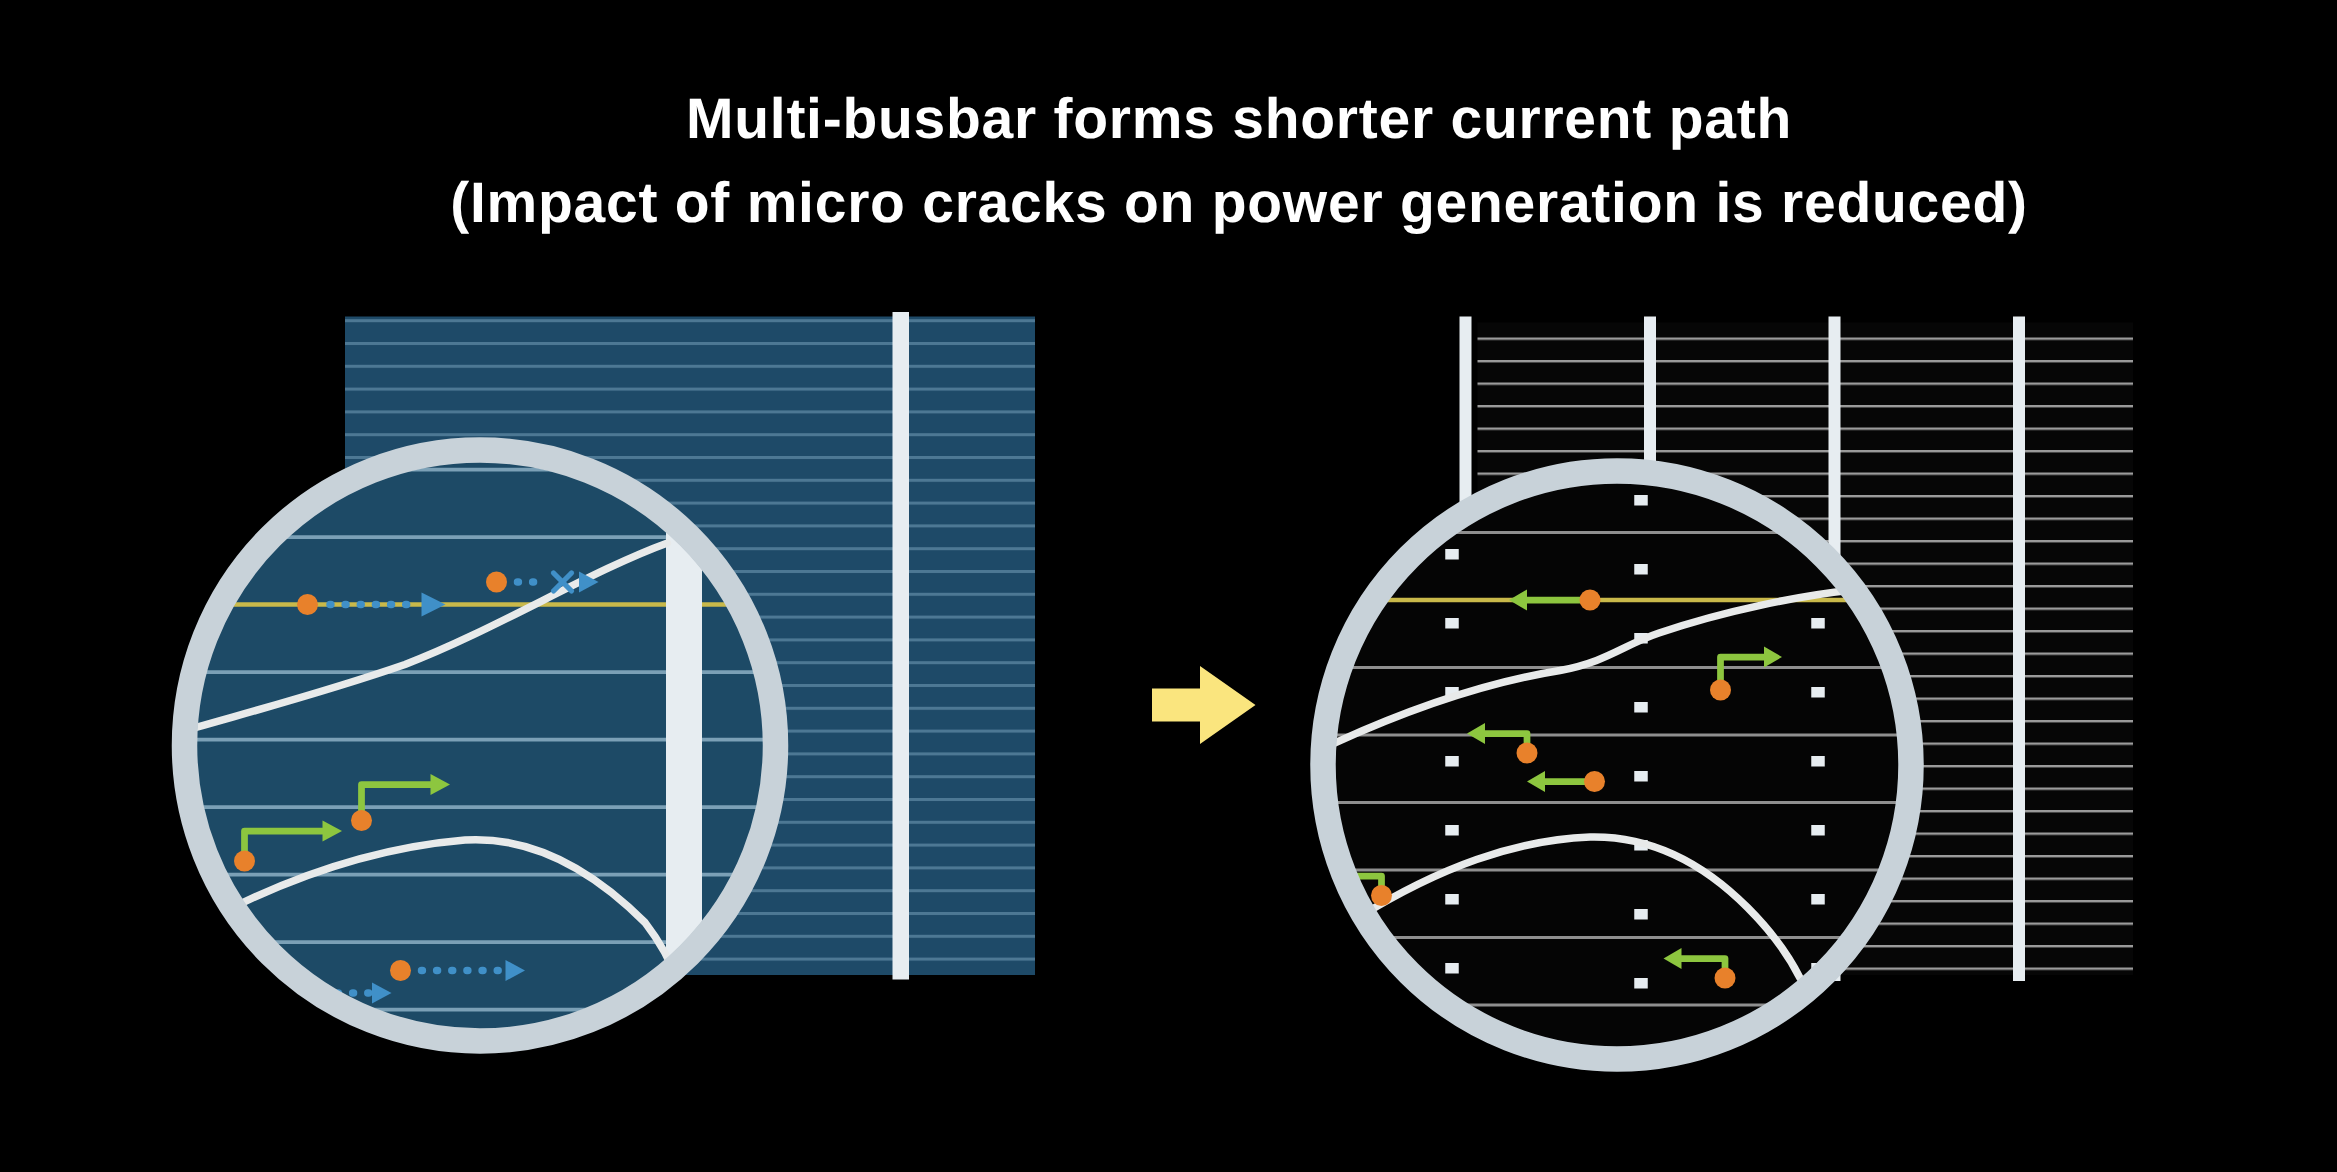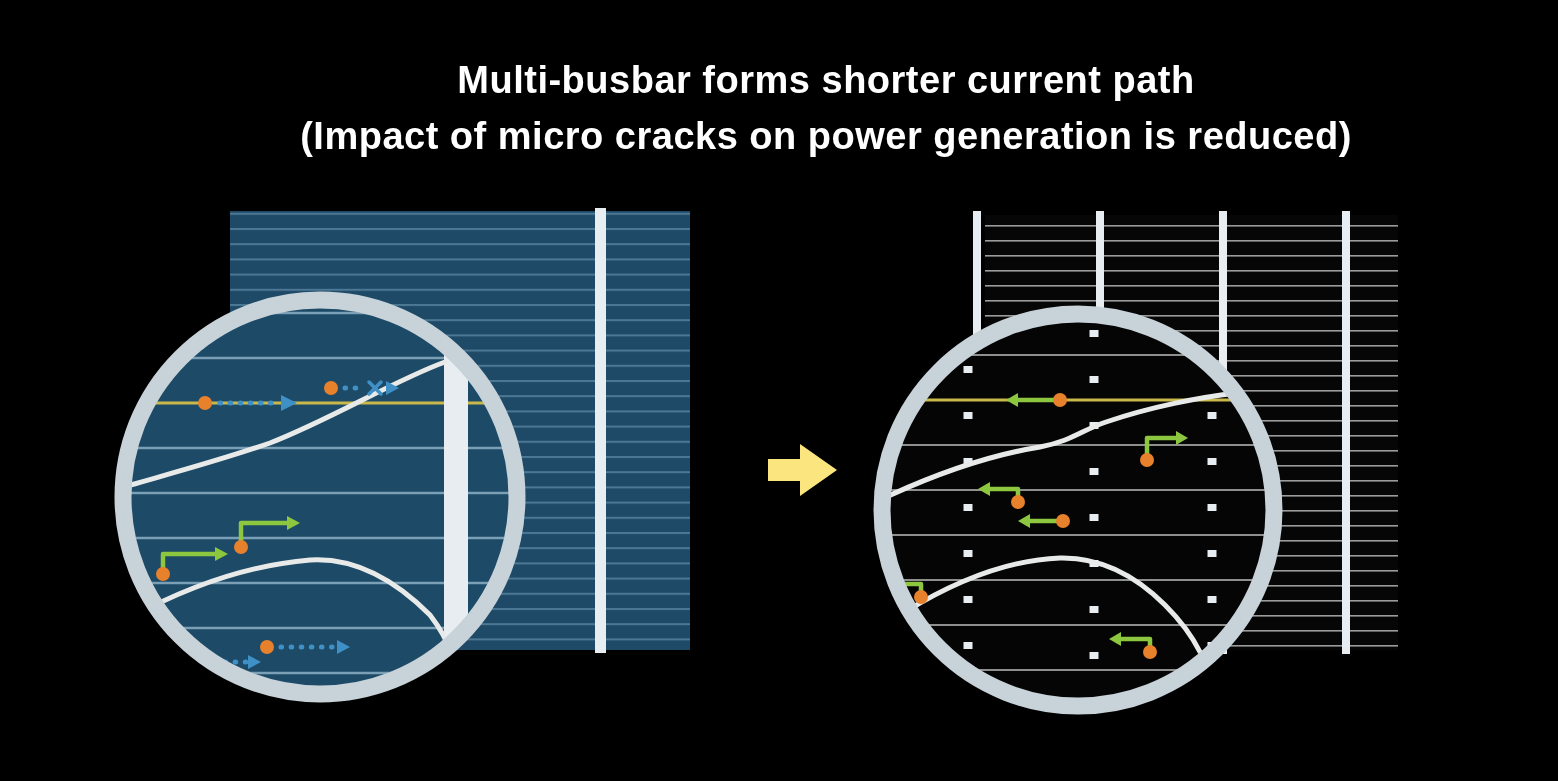--- a/index.html
+++ b/index.html
@@ -1,20 +1,21 @@
 <!DOCTYPE html>
 <html style="--background: #000000; --title-text: #ffffff; --cell-blue: #1e4a68; --finger-blue: #4d7894; --cell-black: #060606; --finger-gray: #9b9b9b; --zoom-blue-bg: #1d4a66; --zoom-finger-blue: #7ba0b6; --zoom-black-bg: #050505; --zoom-finger-gray: #8f8f8f; --busbar-white: #e7edf1; --ring-gray: #c8d2d9; --crack-white: #e8eaea; --yellow-line: #c9b94a; --path-blue: #4090c8; --path-green: #8dc63f; --dot-orange: #e8812b; --arrow-yellow: #fae57e;"><head>
 <meta charset="utf-8">
 <style>
   html,body{margin:0;padding:0;}
   body{background:var(--background,#000);}
   .stage{
     position:relative;width:1398px;height:781px;overflow:hidden;
     background:var(--background,#000);
     font-family:"Liberation Sans", sans-serif;
+    padding-left:24px;
   }
   .title{
     position:absolute;top:52px;left:47px;width:1558px;
     text-align:center;color:var(--title-text,#ffffff);
     font-weight:bold;font-size:38px;line-height:56px;letter-spacing:.5px;
   }
   .diagram-svg{position:absolute;left:0;top:0;}
 
   
   .f-cellblue{fill:var(--cell-blue,#1e4a68);}

